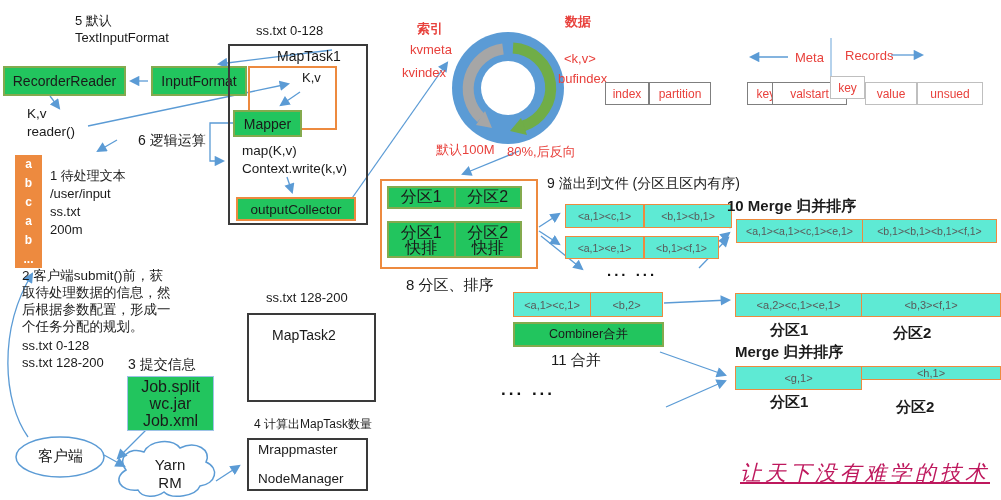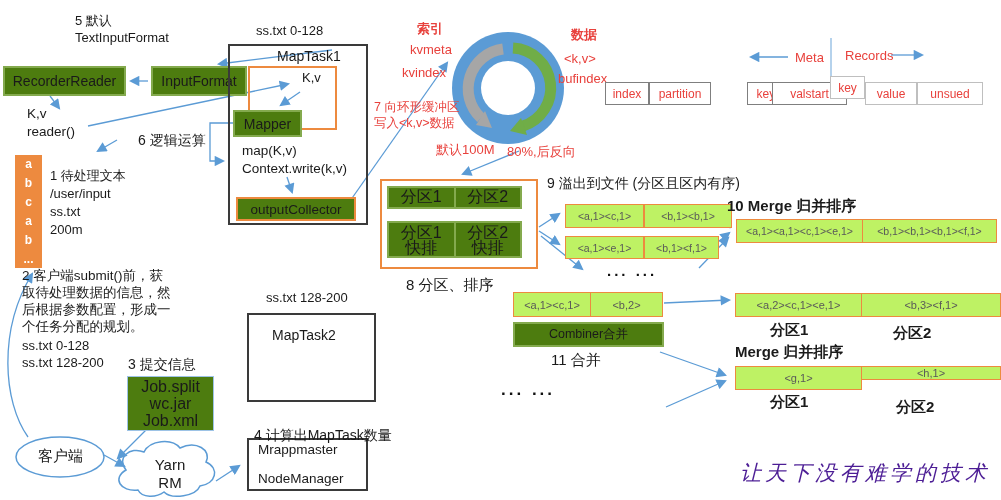--- a/index.html
+++ b/index.html
@@ -2,40 +2,40 @@
 <html><head>
 <meta charset="utf-8">
 <style>
   html,body{margin:0;padding:0;background:#fff;}
   #canvas{position:relative;width:1001px;height:500px;background:#fff;overflow:hidden;
           font-family:"Liberation Sans",sans-serif;color:#1a1a1a;}
   #wires{position:absolute;left:0;top:0;z-index:1;}
   .t{position:absolute;z-index:3;white-space:pre-line;line-height:17px;font-size:13px;}
   .box{position:absolute;z-index:2;box-sizing:border-box;display:flex;align-items:center;
        justify-content:center;text-align:center;white-space:pre-line;}
-  .bg{background:#4d7c0f;}
+  .bg{background:#22c55e;}
   .green{border:2px solid #84aa4e;}
   .orange{border:2px solid #ed8a3f;}
   .orangeThin{border:1.5px solid #ed8a3f;}
   .blk{border:2px solid #3a3a3a;}
   .blue{border:1.5px solid #9dc3e6;}
   .red{color:#e8413c;}
   .boldred{color:#e8413c;font-weight:bold;}
   .cell{position:absolute;z-index:3;box-sizing:border-box;display:flex;align-items:center;
         justify-content:center;font-size:12px;color:#e8413c;background:#fff;}
   .mcell{border:1.5px solid #7f7f7f;}
   .rcell{border:1.5px solid #bfbfbf;}
-  .kvcell{font-size:10.5px;color:#595959;background:#bef264;}
+  .kvcell{font-size:10.5px;color:#595959;background:#5eead4;}
   .strip{position:absolute;z-index:2;background:#ed8a3f;display:flex;flex-direction:column;
          align-items:center;justify-content:space-around;color:#fff;font-weight:bold;font-size:12px;}
   .heading{font-size:15px;}
   .bold{font-weight:bold;}
   .dots{font-weight:bold;letter-spacing:3px;color:#111;}
   .wm{position:absolute;z-index:0;font-family:"DejaVu Serif",serif;font-style:italic;
-      color:#4c1d95;font-size:21px;letter-spacing:4px;}
+      color:#be185d;font-size:21px;letter-spacing:4px;text-decoration:underline;}
   .pcells{display:flex;width:100%;height:100%;}
   .pcells > div{flex:1;display:flex;align-items:center;justify-content:center;white-space:pre-line;}
   .pcells > div:first-child{border-right:2px solid #84aa4e;}
 </style>
 </head>
 <body>
 
 <div id="canvas">
 
   <div class="wm" style="left:740px;top:459px;">让天下没有难学的技术</div>
@@ -127,37 +127,35 @@
 个任务分配的规划。</div>
   <div class="t" style="left:22px;top:337px;">ss.txt 0-128</div>
   <div class="t" style="left:22px;top:354px;">ss.txt 128-200</div>
   <div class="t" style="left:128px;top:356px;font-size:14px;">3 提交信息</div>
   <div class="box blue bg" style="left:127px;top:376px;width:87px;height:55px;line-height:17px;">Job.split
 wc.jar
 Job.xml</div>
   <div class="t" style="left:18px;top:447px;width:85px;text-align:center;font-size:15px;">客户端</div>
   <div class="t" style="left:130px;top:456px;width:80px;text-align:center;font-size:15px;line-height:18px;">Yarn
 RM</div>
-  <div class="t" style="left:254px;top:427px;font-size:14px;">4 计算出MapTask数量</div>
+  <div class="t" style="left:254px;top:416px;font-size:12px;">4 计算出MapTask数量</div>
   <div class="box blk" style="left:247px;top:438px;width:121px;height:53px;"></div>
   <div class="t" style="left:258px;top:441px;font-size:13.5px;">Mrappmaster</div>
   <div class="t" style="left:258px;top:470px;font-size:13.5px;">NodeManager</div>
 
   <div class="t" style="left:266px;top:289px;">ss.txt 128-200</div>
   <div class="box blk" style="left:247px;top:313px;width:129px;height:89px;"></div>
   <div class="t" style="left:272px;top:327px;font-size:14px;">MapTask2</div>
 
   <div class="t boldred" style="left:417px;top:20px;">索引</div>
   <div class="t red" style="left:410px;top:41px;">kvmeta</div>
   <div class="t red" style="left:402px;top:64px;">kvindex</div>
-  <div class="t boldred" style="left:565px;top:26px;margin-left:6px;">数据</div>
+  <div class="t boldred" style="left:565px;top:13px;">数据</div>
   <div class="t red" style="left:564px;top:50px;">&lt;k,v&gt;</div>
   <div class="t red" style="left:558px;top:70px;">bufindex</div>
-  <div class="t red" style="left:374px;top:99px;font-size:12.5px;line-height:16px;">7 向环形缓冲区
-写入&lt;k,v&gt;数据</div>
   <div class="t red" style="left:436px;top:141px;">默认100M</div>
   <div class="t red" style="left:507px;top:143px;">80%,后反向</div>
 
   <div class="t red" style="left:795px;top:49px;">Meta</div>
   <div class="t red" style="left:845px;top:47px;text-align:right;">Records</div>
   <div class="cell mcell" style="left:605px;top:82px;width:44px;height:23px;">index</div>
   <div class="cell mcell" style="left:649px;top:82px;width:62px;height:23px;">partition</div>
   <div class="cell mcell" style="left:711px;top:82px;width:61px;height:23px;margin-left:36px;">keystart</div>
   <div class="cell mcell" style="left:772px;top:82px;width:75px;height:23px;">valstart</div>
   <div class="cell rcell" style="left:830px;top:76px;width:35px;height:23px;">key</div>

